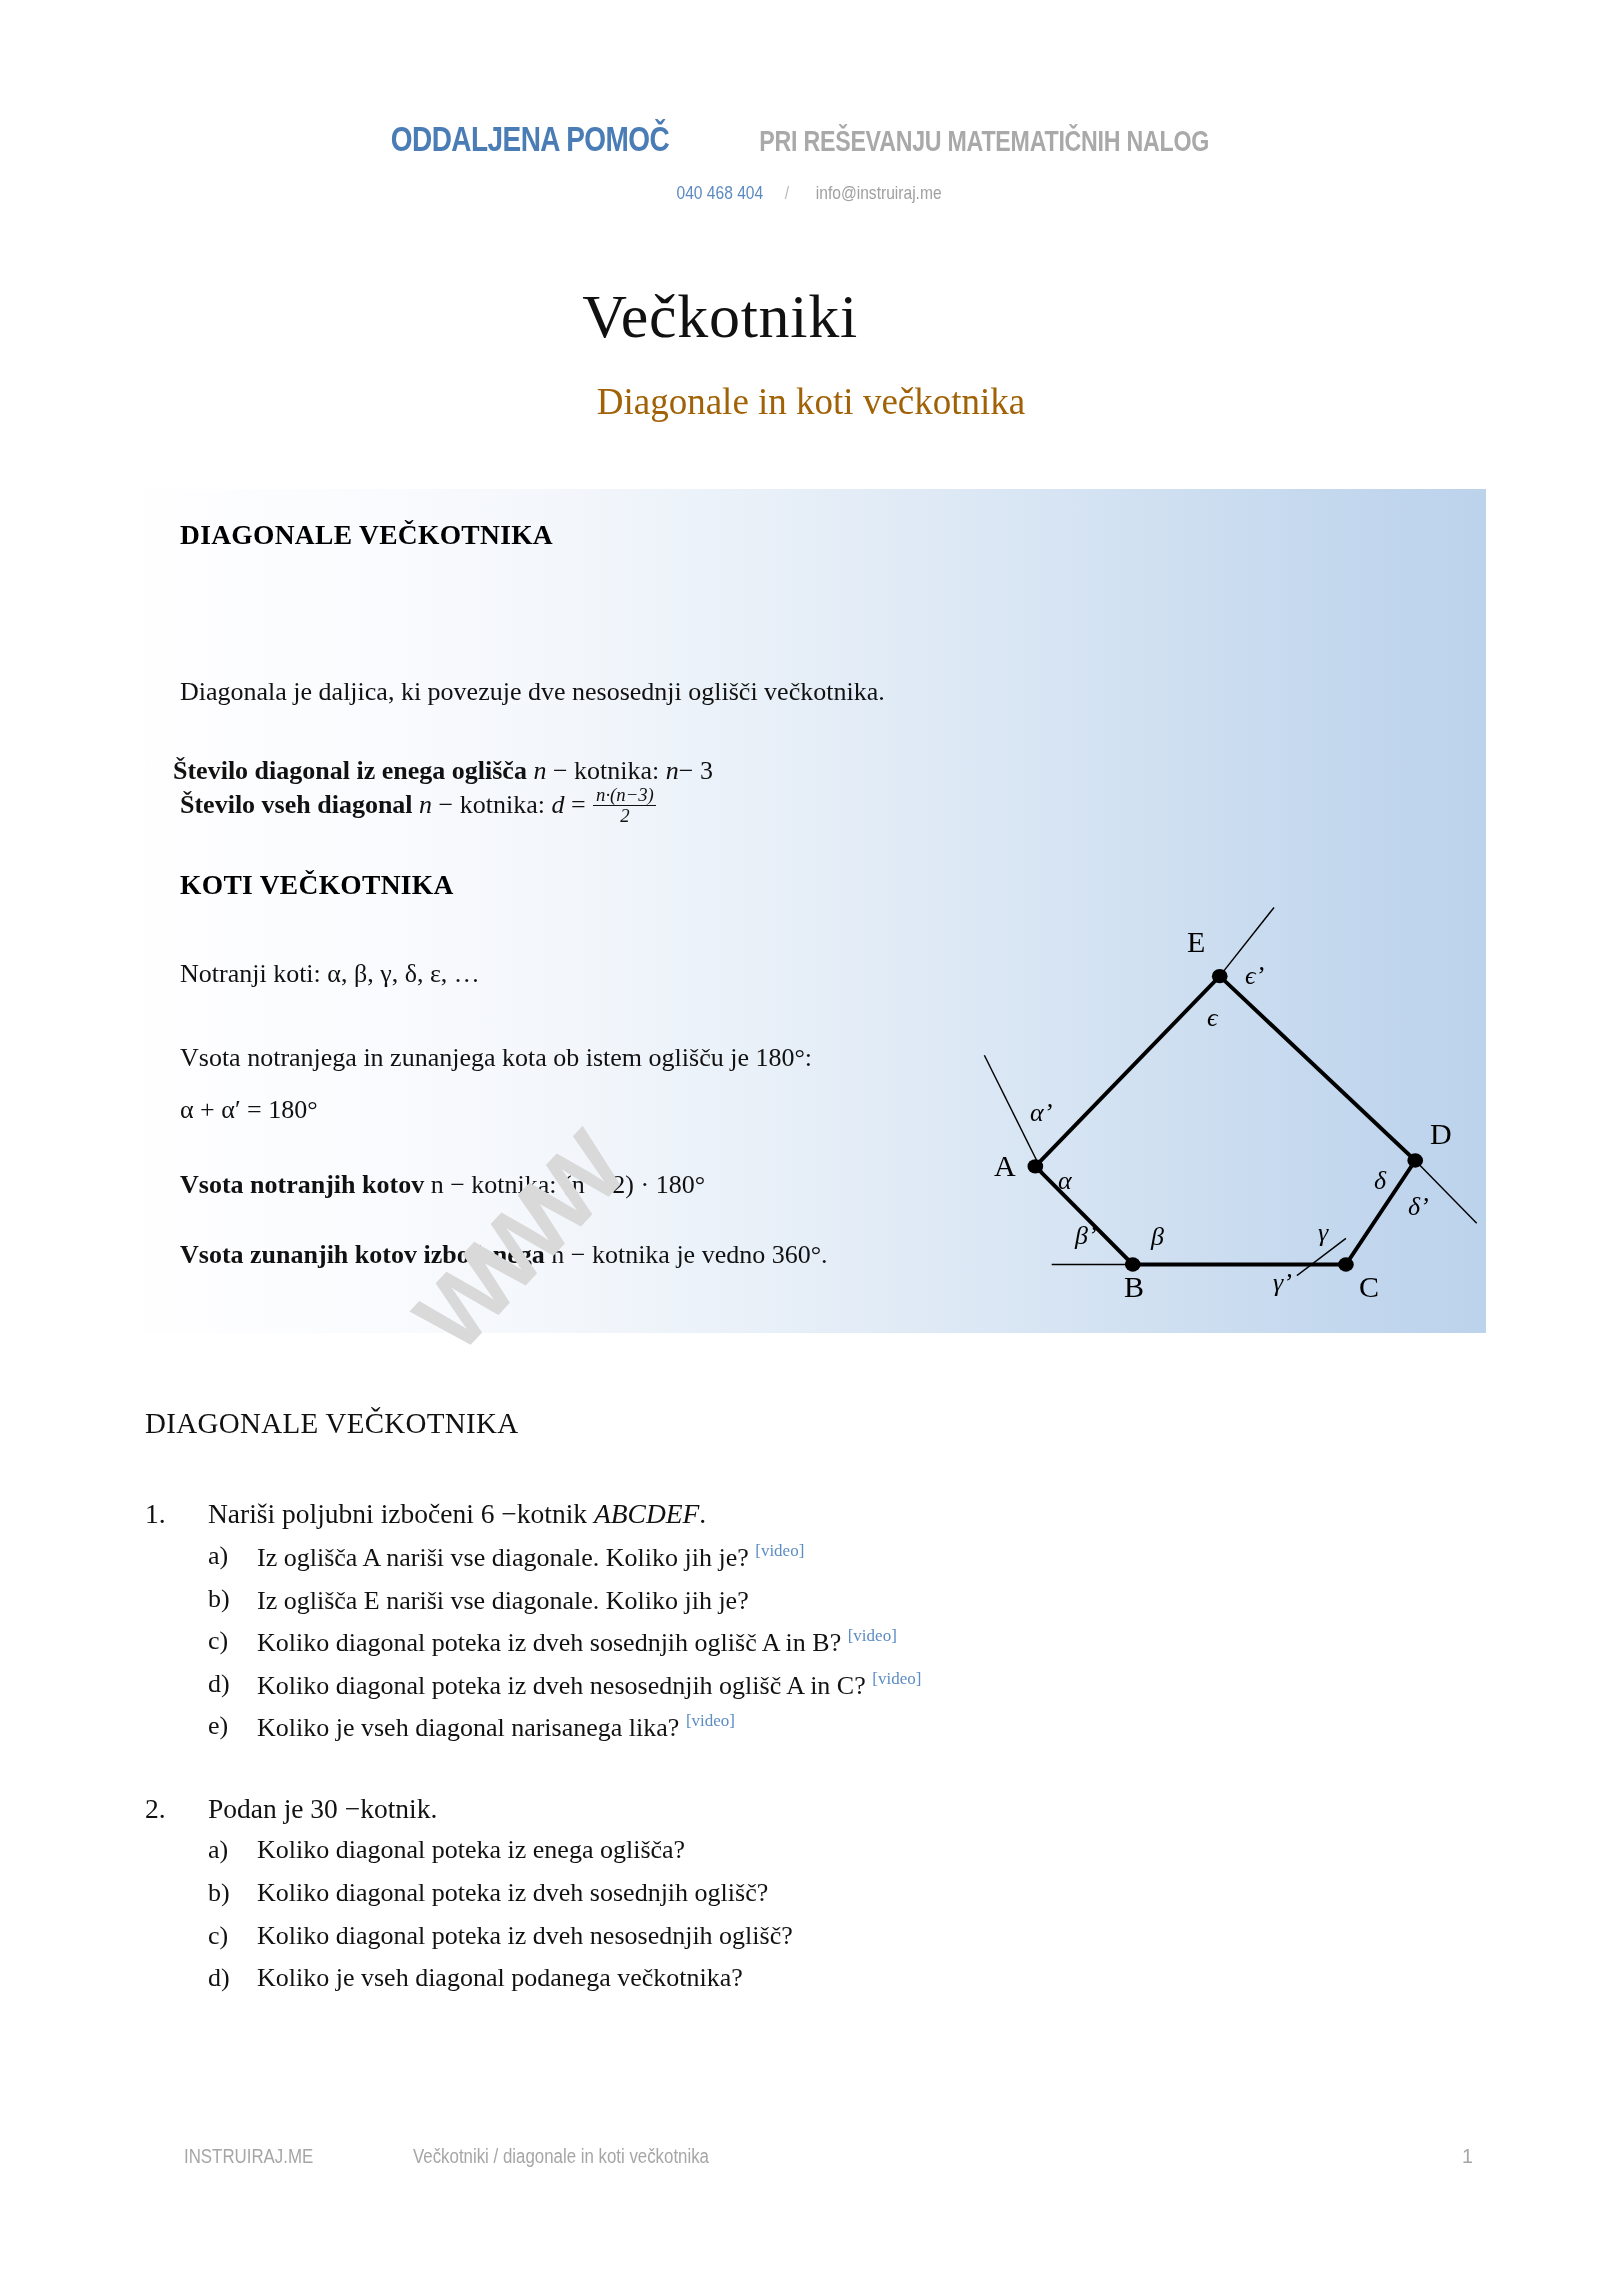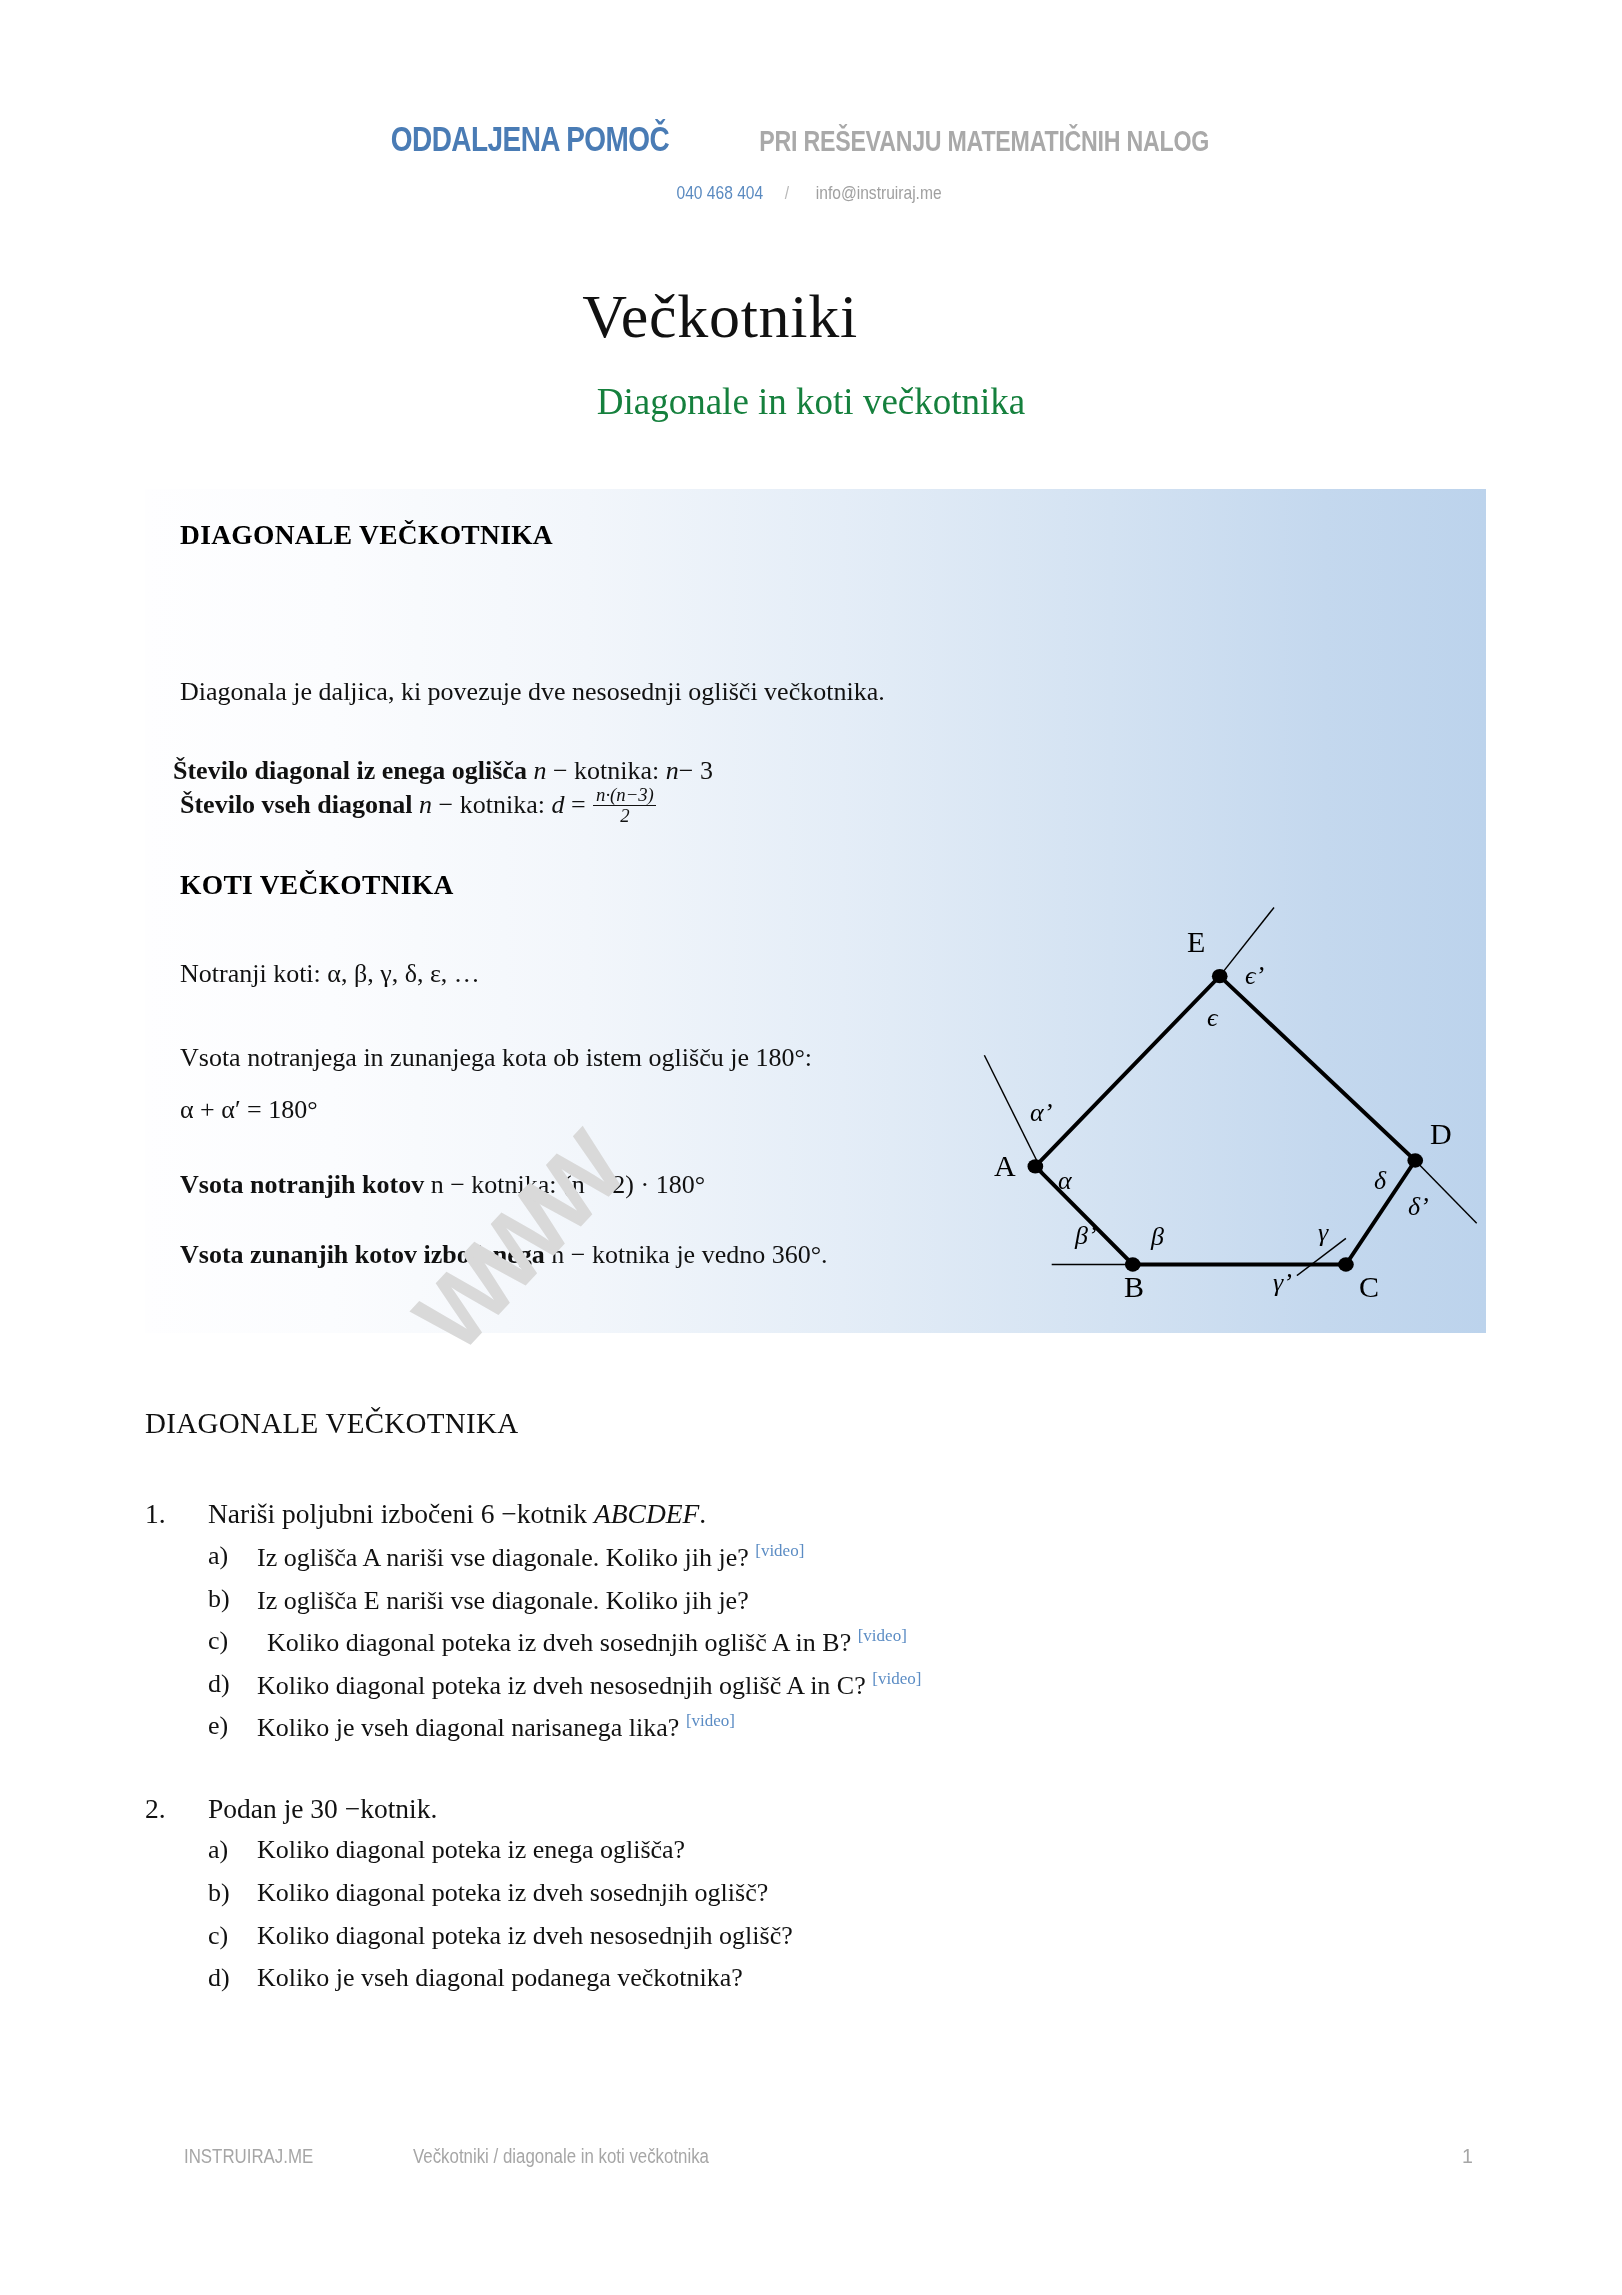--- a/index.html
+++ b/index.html
@@ -66,21 +66,21 @@
     font-family:"Liberation Serif", serif;
     font-size:62px;
     color:#111;
     letter-spacing:0.7px;
   }
   .doc-subtitle{
     position:absolute; top:380px; left:0; width:1622px;
     text-align:center;
     font-family:"Liberation Serif", serif;
     font-size:37px;
-    color:#15803d;
+    color:#a16207;
   }
 
   
   .theory-box{
     position:absolute;
     left:145px; top:489px;
     width:1341px; height:844px;
     background:linear-gradient(to right,
         #fefeff 0%,
         #fbfcfe 14%,
@@ -342,21 +342,21 @@
   <span class="ex-sub" style="left:257px; top:1541px;">
     <span>Iz oglišča A nariši vse diagonale. Koliko jih je?</span><a class="video">[video]</a>
   </span>
 
   <span class="ex-sub-l" style="left:208px; top:1584px;">b)</span>
   <span class="ex-sub" style="left:257px; top:1584px;">
     <span>Iz oglišča E nariši vse diagonale. Koliko jih je?</span><a class="video"></a>
   </span>
 
   <span class="ex-sub-l" style="left:208px; top:1626px;">c)</span>
-  <span class="ex-sub" style="left:267px; top:1626px;">
+  <span class="ex-sub" style="left:257px; top:1626px;">
     <span>Koliko diagonal poteka iz dveh sosednjih oglišč A in B?</span><a class="video">[video]</a>
   </span>
 
   <span class="ex-sub-l" style="left:208px; top:1669px;">d)</span>
   <span class="ex-sub" style="left:257px; top:1669px;">
     <span>Koliko diagonal poteka iz dveh nesosednjih oglišč A in C?</span><a class="video">[video]</a>
   </span>
 
   <span class="ex-sub-l" style="left:208px; top:1711px;">e)</span>
   <span class="ex-sub" style="left:257px; top:1711px;">

